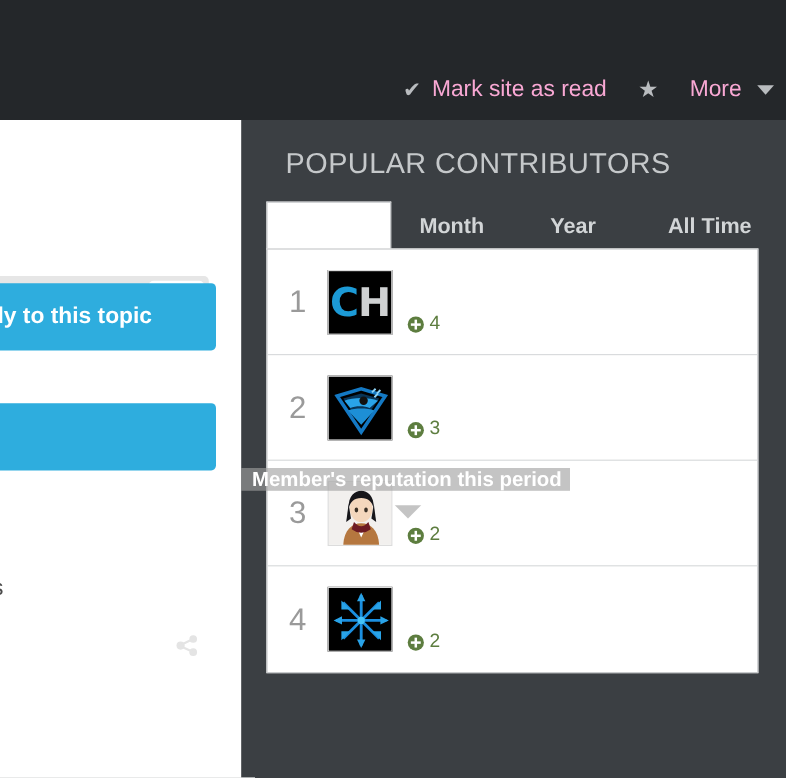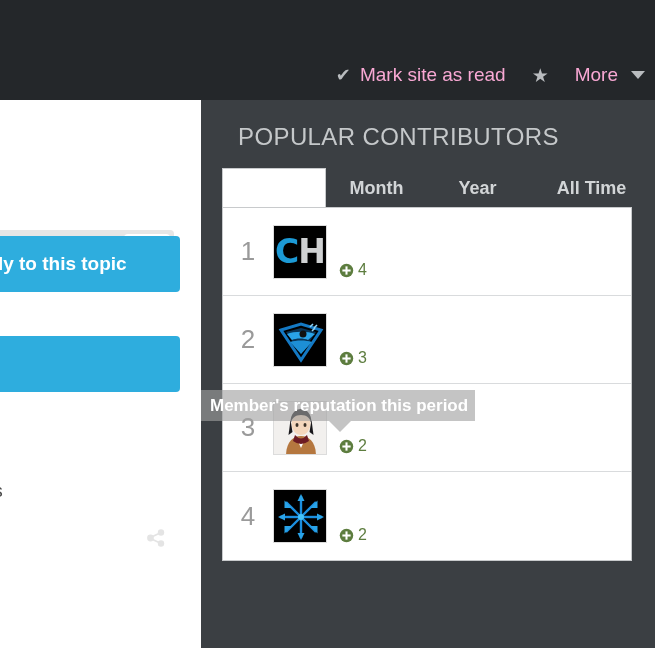--- a/index.html
+++ b/index.html
@@ -245,21 +245,21 @@
     letter-spacing: -1px;
     line-height: 1;
   }
   .av-ch .c { color: #1c9ad6; }
   .av-ch .h { color: #cfd1d2; }
 
   
   #tooltip {
     position: absolute;
     left: 0px; top: 290px;
-    width: 274px; height: 31px;
+    width: 274px; height: 19px;
     background: rgba(160,160,160,0.62);
     display: flex;
     align-items: center;
     padding-left: 9px;
     box-sizing: border-box;
     color: #ffffff;
     font-size: 17px;
     font-weight: bold;
     white-space: nowrap;
     z-index: 20;

